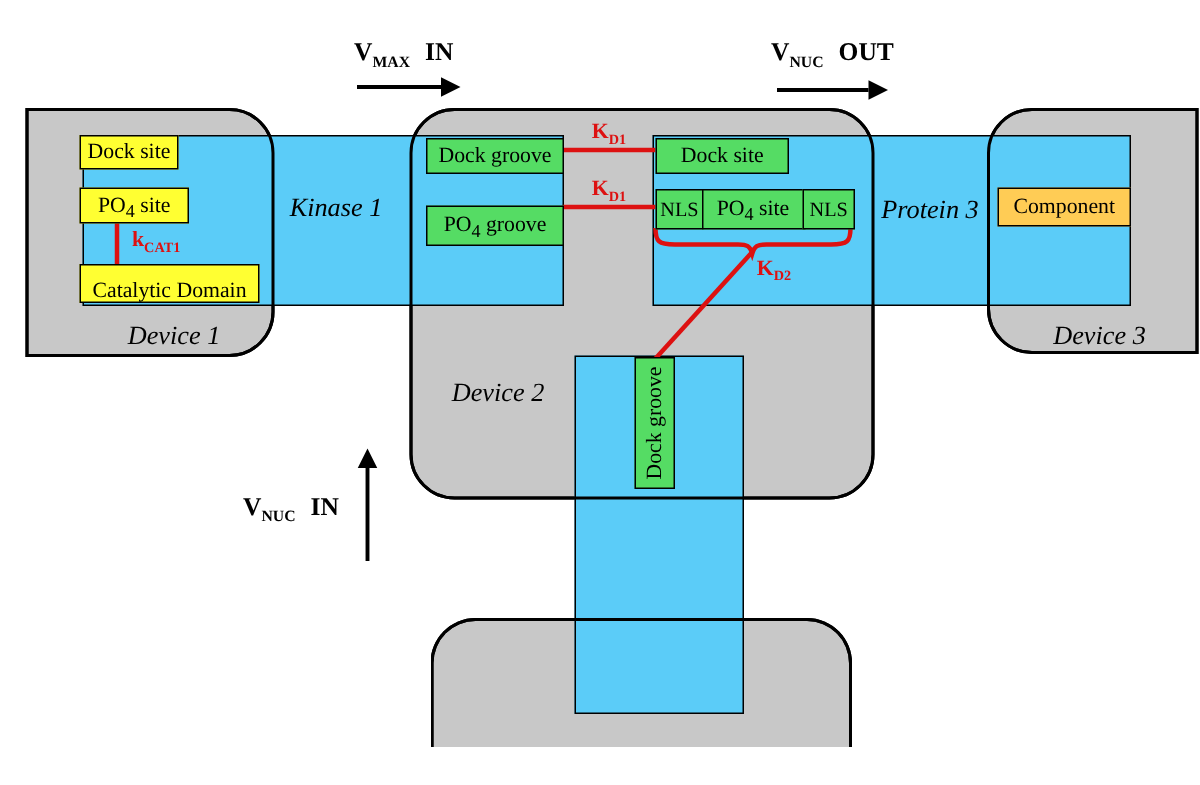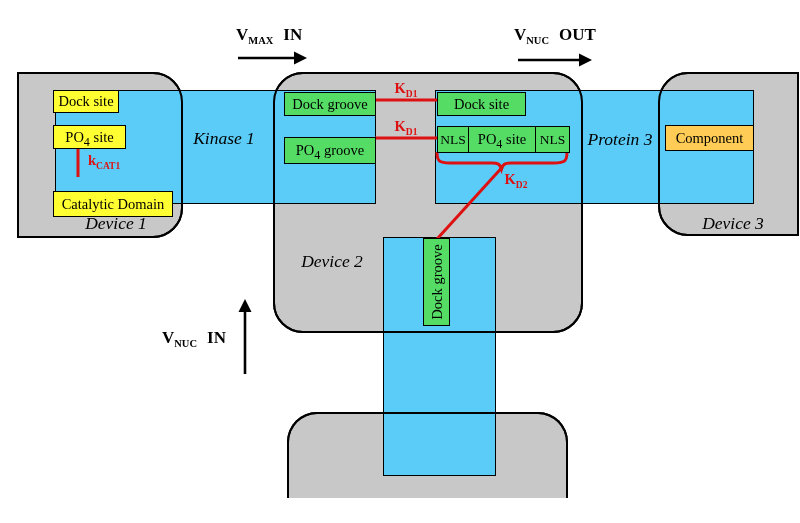--- a/index.html
+++ b/index.html
@@ -68,21 +68,21 @@
     <line class="blackline" x1="245" y1="374" x2="245" y2="312"></line>
     <polygon class="blackhead" points="238.5,312 245,299 251.5,312"></polygon>
   </svg>
 
   <div class="box yellow" style="left:53px;top:90px;width:66px;height:23px;">
     <span>Dock site</span>
   </div>
   <div class="box yellow" style="left:53px;top:125px;width:73px;height:24px;">
     <span><span>PO</span><sub>4</sub><span> site</span></span>
   </div>
-  <div class="box yellow" style="left:53px;top:191px;width:120px;height:26px;">
+  <div class="box yellow" style="left:53px;top:176px;width:120px;height:26px;align-items:flex-end;">
     <span>Catalytic Domain</span>
   </div>
 
   <div class="box green" style="left:284px;top:92px;width:92px;height:24px;">
     <span>Dock groove</span>
   </div>
   <div class="box green" style="left:284px;top:126px;width:92px;height:27px;margin-top:11px;">
     <span><span>PO</span><sub>4</sub><span> groove</span></span>
   </div>
 

